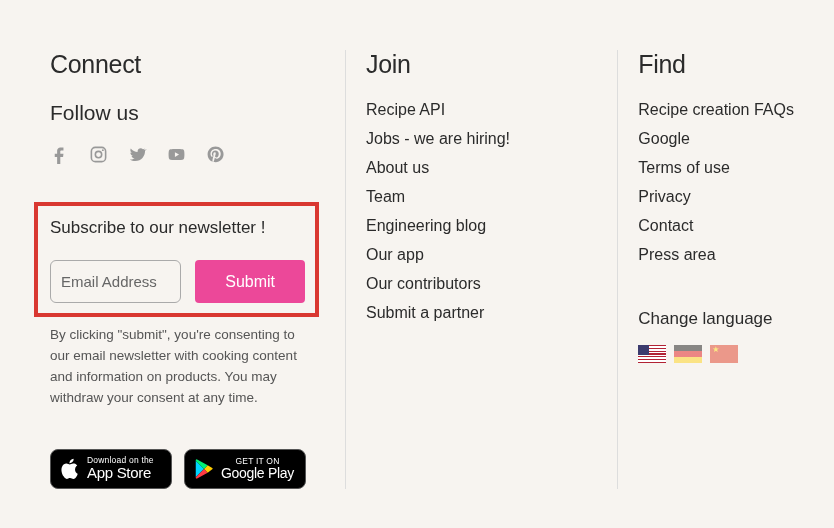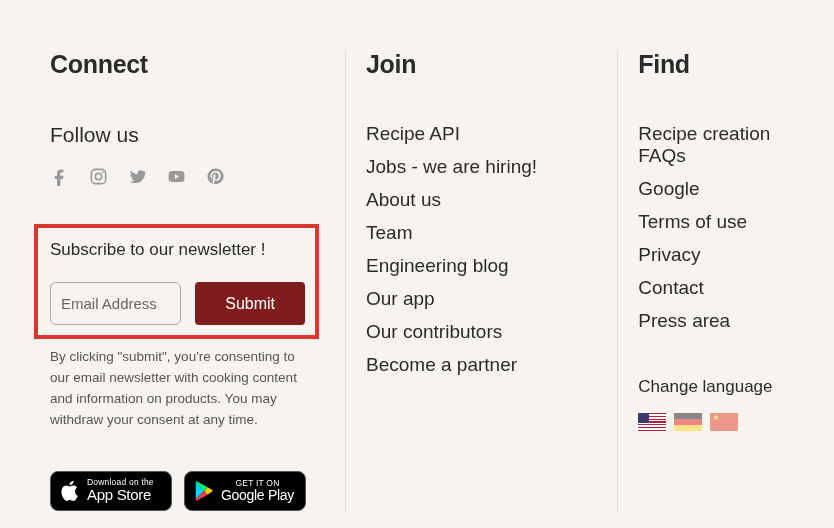--- a/index.html
+++ b/index.html
@@ -25,22 +25,22 @@
       border-left: 1px solid #ddd;
       padding-left: 20px;
     }
     .col-find {
       width: 230px;
       border-left: 1px solid #ddd;
       padding-left: 20px;
     }
     h2 {
       font-size: 25px;
-      font-weight: 700;
-      margin-bottom: 44px;
+      font-weight: 400;
+      margin-bottom: 22px;
       letter-spacing: -0.3px;
     }
     .subheading {
       font-size: 21px;
       font-weight: 400;
       margin-bottom: 20px;
       color: #2b2b2b;
     }
     .social-icons {
       display: flex;
@@ -80,21 +80,21 @@
       padding: 12px 10px;
       font-size: 15px;
       background: #f7f4f0;
       color: #444;
       min-width: 0;
     }
     .email-input::placeholder {
       color: #666;
     }
     .submit-btn {
-      background: #7f1d1d;
+      background: #ec4899;
       color: #fff;
       border: none;
       border-radius: 4px;
       padding: 0 30px;
       font-size: 16px;
       cursor: pointer;
       font-weight: 400;
     }
     .consent {
       font-size: 13.5px;
@@ -106,21 +106,21 @@
     }
     .link-list {
       list-style: none;
     }
     .link-list li {
       margin-bottom: 11px;
     }
     .link-list a {
       color: #2b2b2b;
       text-decoration: none;
-      font-size: 19px;
+      font-size: 16px;
       font-weight: 400;
     }
     .lang-heading {
       font-size: 17px;
       margin-top: 45px;
       margin-bottom: 16px;
     }
     .flags {
       display: flex;
       gap: 8px;
@@ -281,21 +281,21 @@
   <div class="col col-join">
     <h2>Join</h2>
     <ul class="link-list">
       <li><a href="#">Recipe API</a></li>
       <li><a href="#">Jobs - we are hiring!</a></li>
       <li><a href="#">About us</a></li>
       <li><a href="#">Team</a></li>
       <li><a href="#">Engineering blog</a></li>
       <li><a href="#">Our app</a></li>
       <li><a href="#">Our contributors</a></li>
-      <li><a href="#">Become a partner</a></li>
+      <li><a href="#">Submit a partner</a></li>
     </ul>
   </div>
 
   <div class="col col-find">
     <h2>Find</h2>
     <ul class="link-list">
       <li><a href="#">Recipe creation FAQs</a></li>
       <li><a href="#">Google</a></li>
       <li><a href="#">Terms of use</a></li>
       <li><a href="#">Privacy</a></li>

